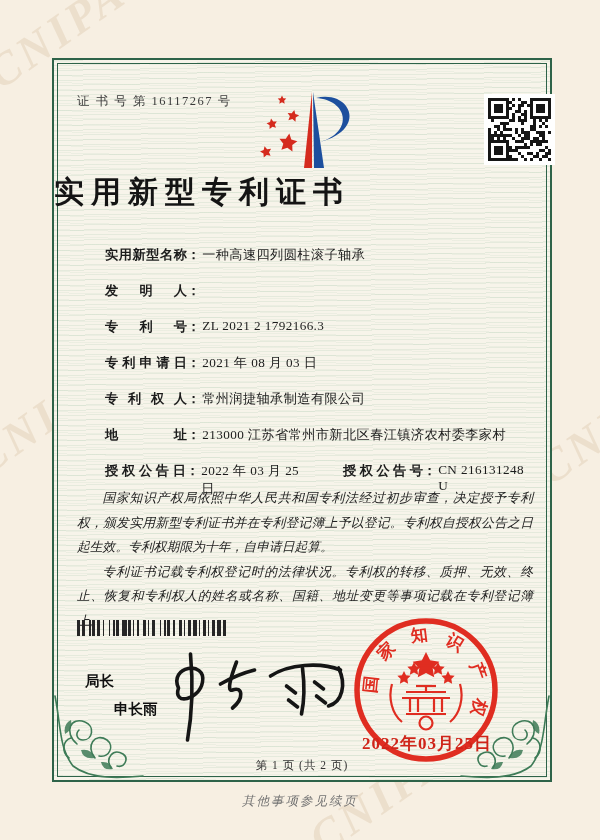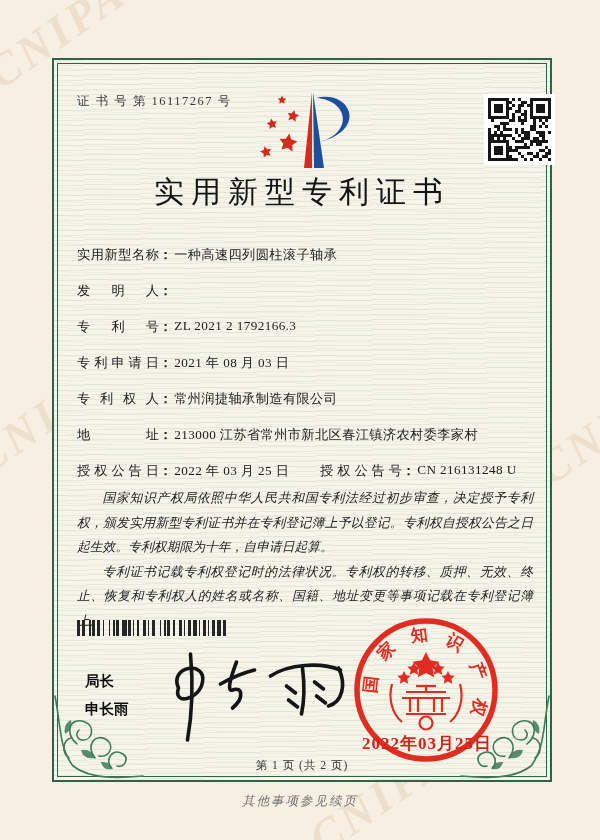--- a/index.html
+++ b/index.html
@@ -35,48 +35,48 @@
 
   .cert-no{position:absolute;left:23px;top:33px;font-size:12.5px;color:#3a3a3a;
            letter-spacing:1.5px;}
 
   .logo{position:absolute;left:198px;top:26px;width:104px;height:88px;}
   .qr{position:absolute;left:430px;top:34px;display:grid;
       grid-template-columns:repeat(21,3px);grid-auto-rows:3px;background:#fff;padding:4px;}
   .qr i{display:block;}
   .qr i.d{background:#161616;}
 
-  .title{position:absolute;left:0;right:0;top:112px;text-align:center;
-         font-size:30px;font-weight:400;color:#141414;letter-spacing:7px;}
+  .title{position:absolute;left:0;right:0;top:112px;
+         font-size:30px;font-weight:700;color:#141414;letter-spacing:7px;}
 
   
   .fields{position:absolute;left:23px;right:15px;top:186px;font-size:13.2px;color:#1c1c1c;}
   .frow{height:36px;display:flex;align-items:flex-start;}
   .flabel{display:inline-block;width:82px;text-align:justify;text-align-last:justify;
-          font-weight:400;}
+          font-weight:700;margin-left:28px;}
   .fcolon{font-weight:600;}
   .fvalue{margin-left:2px;letter-spacing:.4px;}
   .fpair{display:flex;}
   .fpair.first{width:243px;}
 
   
   .paras{position:absolute;left:23px;right:17px;top:426px;
          font-size:12.8px;line-height:1.92;color:#222;text-align:justify;
          font-style:italic;}
   .paras p{margin:0;text-indent:2em;}
 
   
   .barcode{position:absolute;left:23px;top:560px;height:16px;}
   .barcode i{position:absolute;top:0;height:100%;background:#262626;}
 
   
   .officer{position:absolute;left:31px;top:612px;
            font-family:"Liberation Sans","DejaVu Sans",sans-serif;
            font-weight:700;font-size:14.5px;color:#101010;}
-  .officer .name{margin-top:9px;}
+  .officer .name{margin-top:9px;margin-left:29px;}
   .signature{position:absolute;left:88px;top:588px;width:215px;height:100px;}
 
   
   .seal{position:absolute;left:296px;top:554px;width:152px;height:152px;opacity:.95;}
   .seal-date{position:absolute;left:292px;top:672px;width:162px;text-align:center;
              color:#cf2419;font-size:17px;font-weight:700;letter-spacing:1px;}
 
   .page-no{position:absolute;left:0;right:0;bottom:7px;text-align:center;
            font-size:11.5px;color:#333;letter-spacing:1px;}
   .continuation{position:absolute;left:0;right:0;top:793px;text-align:center;

